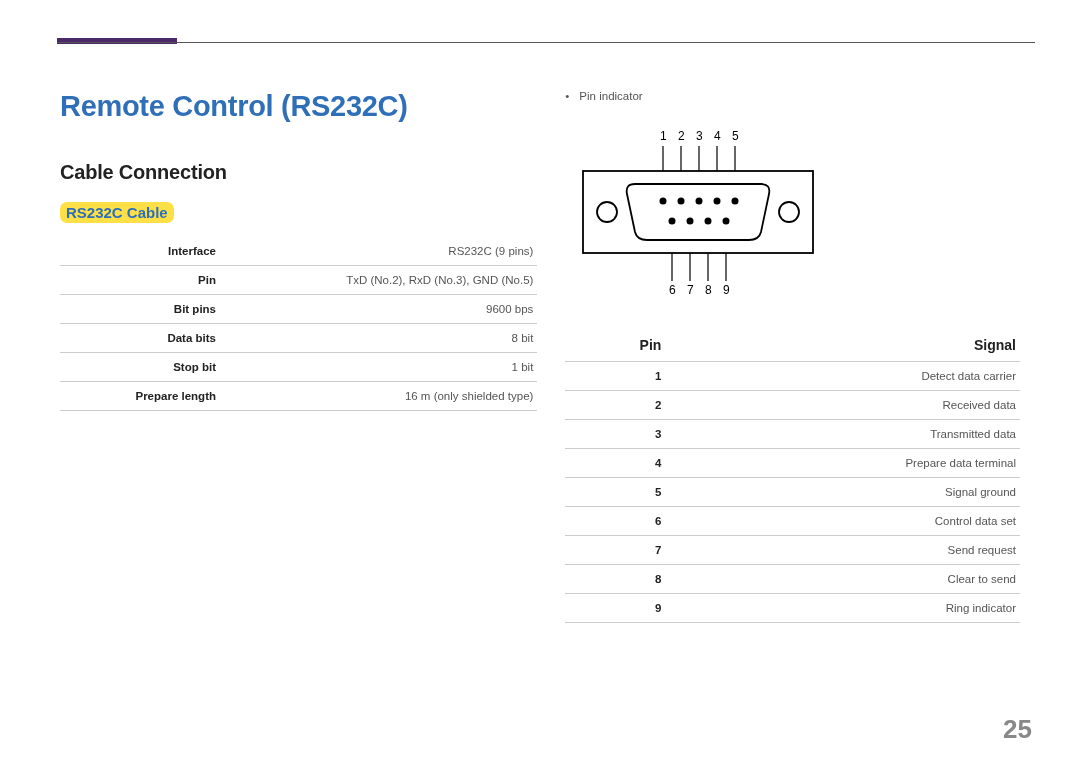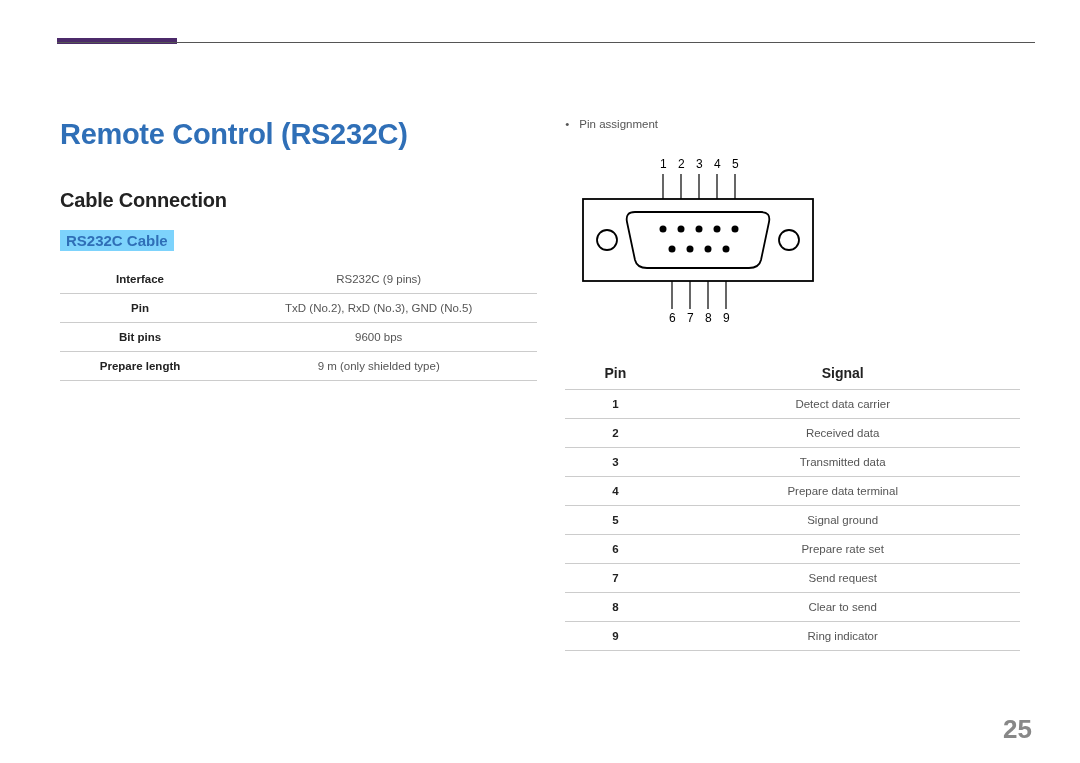--- a/index.html
+++ b/index.html
@@ -25,55 +25,56 @@
     position: absolute;
     top: 38px;
     left: 57px;
     width: 120px;
     height: 6px;
     background: #4c2a6a;
   }
   .columns {
     display: flex;
     gap: 28px;
-    padding-top: 118px;
+    padding-top: 90px;
   }
   .col-left { flex: 1.05; }
   .col-right { flex: 1; }
   h1.main-title {
     color: #2f6fb7;
     font-weight: 600;
     font-size: 29px;
     margin-bottom: 38px;
     letter-spacing: -0.3px;
   }
   h2.section-title {
     font-size: 20px;
     font-weight: 700;
     margin-bottom: 18px;
     letter-spacing: -0.2px;
   }
   h3.sub-title {
     display: inline-block;
-    background: #7dd3fc;
+    background: #fde047;
     color: #2f6fb7;
     font-size: 15px;
     font-weight: 600;
     padding: 2px 6px;
     margin-bottom: 14px;
+    border-radius: 7px;
   }
   table.spec, table.pins {
     width: 100%;
     border-collapse: collapse;
     font-size: 11.5px;
   }
   table.spec td, table.pins td, table.pins th {
     border-bottom: 1px solid #ccc;
     padding: 8px 4px;
-    text-align: center;
+    text-align: right;
     vertical-align: middle;
   }
   table.spec td.label { font-weight: 600; width: 160px; }
   table.spec td.value { color: #555; }
   table.pins th {
     font-size: 14px;
     font-weight: 600;
     border-bottom: 1px solid #ccc;
     padding-bottom: 8px;
   }
@@ -120,30 +121,38 @@
           </tr>
           <tr>
             <td class="label">Pin</td>
             <td class="value">TxD (No.2), RxD (No.3), GND (No.5)</td>
           </tr>
           <tr>
             <td class="label">Bit pins</td>
             <td class="value">9600 bps</td>
           </tr>
           <tr>
+            <td class="label">Data bits</td>
+            <td class="value">8 bit</td>
+          </tr>
+          <tr>
+            <td class="label">Stop bit</td>
+            <td class="value">1 bit</td>
+          </tr>
+          <tr>
             <td class="label">Prepare length</td>
-            <td class="value">9 m (only shielded type)</td>
+            <td class="value">16 m (only shielded type)</td>
           </tr>
         </tbody>
     </table>
   </div>
 
   <div class="col-right">
     <div class="bullet-line">
-      <span class="dot">•</span><span>Pin assignment</span>
+      <span class="dot">•</span><span>Pin indicator</span>
     </div>
 
     <div class="diagram-wrap">
       <svg viewBox="0 0 260 175" width="260" height="175">
 
         <text x="95" y="14" font-size="12">1</text>
         <text x="113" y="14" font-size="12">2</text>
         <text x="131" y="14" font-size="12">3</text>
         <text x="149" y="14" font-size="12">4</text>
         <text x="167" y="14" font-size="12">5</text>
@@ -215,21 +224,21 @@
           <tr>
             <td class="pin-num">4</td>
             <td class="pin-sig">Prepare data terminal</td>
           </tr>
           <tr>
             <td class="pin-num">5</td>
             <td class="pin-sig">Signal ground</td>
           </tr>
           <tr>
             <td class="pin-num">6</td>
-            <td class="pin-sig">Prepare rate set</td>
+            <td class="pin-sig">Control data set</td>
           </tr>
           <tr>
             <td class="pin-num">7</td>
             <td class="pin-sig">Send request</td>
           </tr>
           <tr>
             <td class="pin-num">8</td>
             <td class="pin-sig">Clear to send</td>
           </tr>
           <tr>

